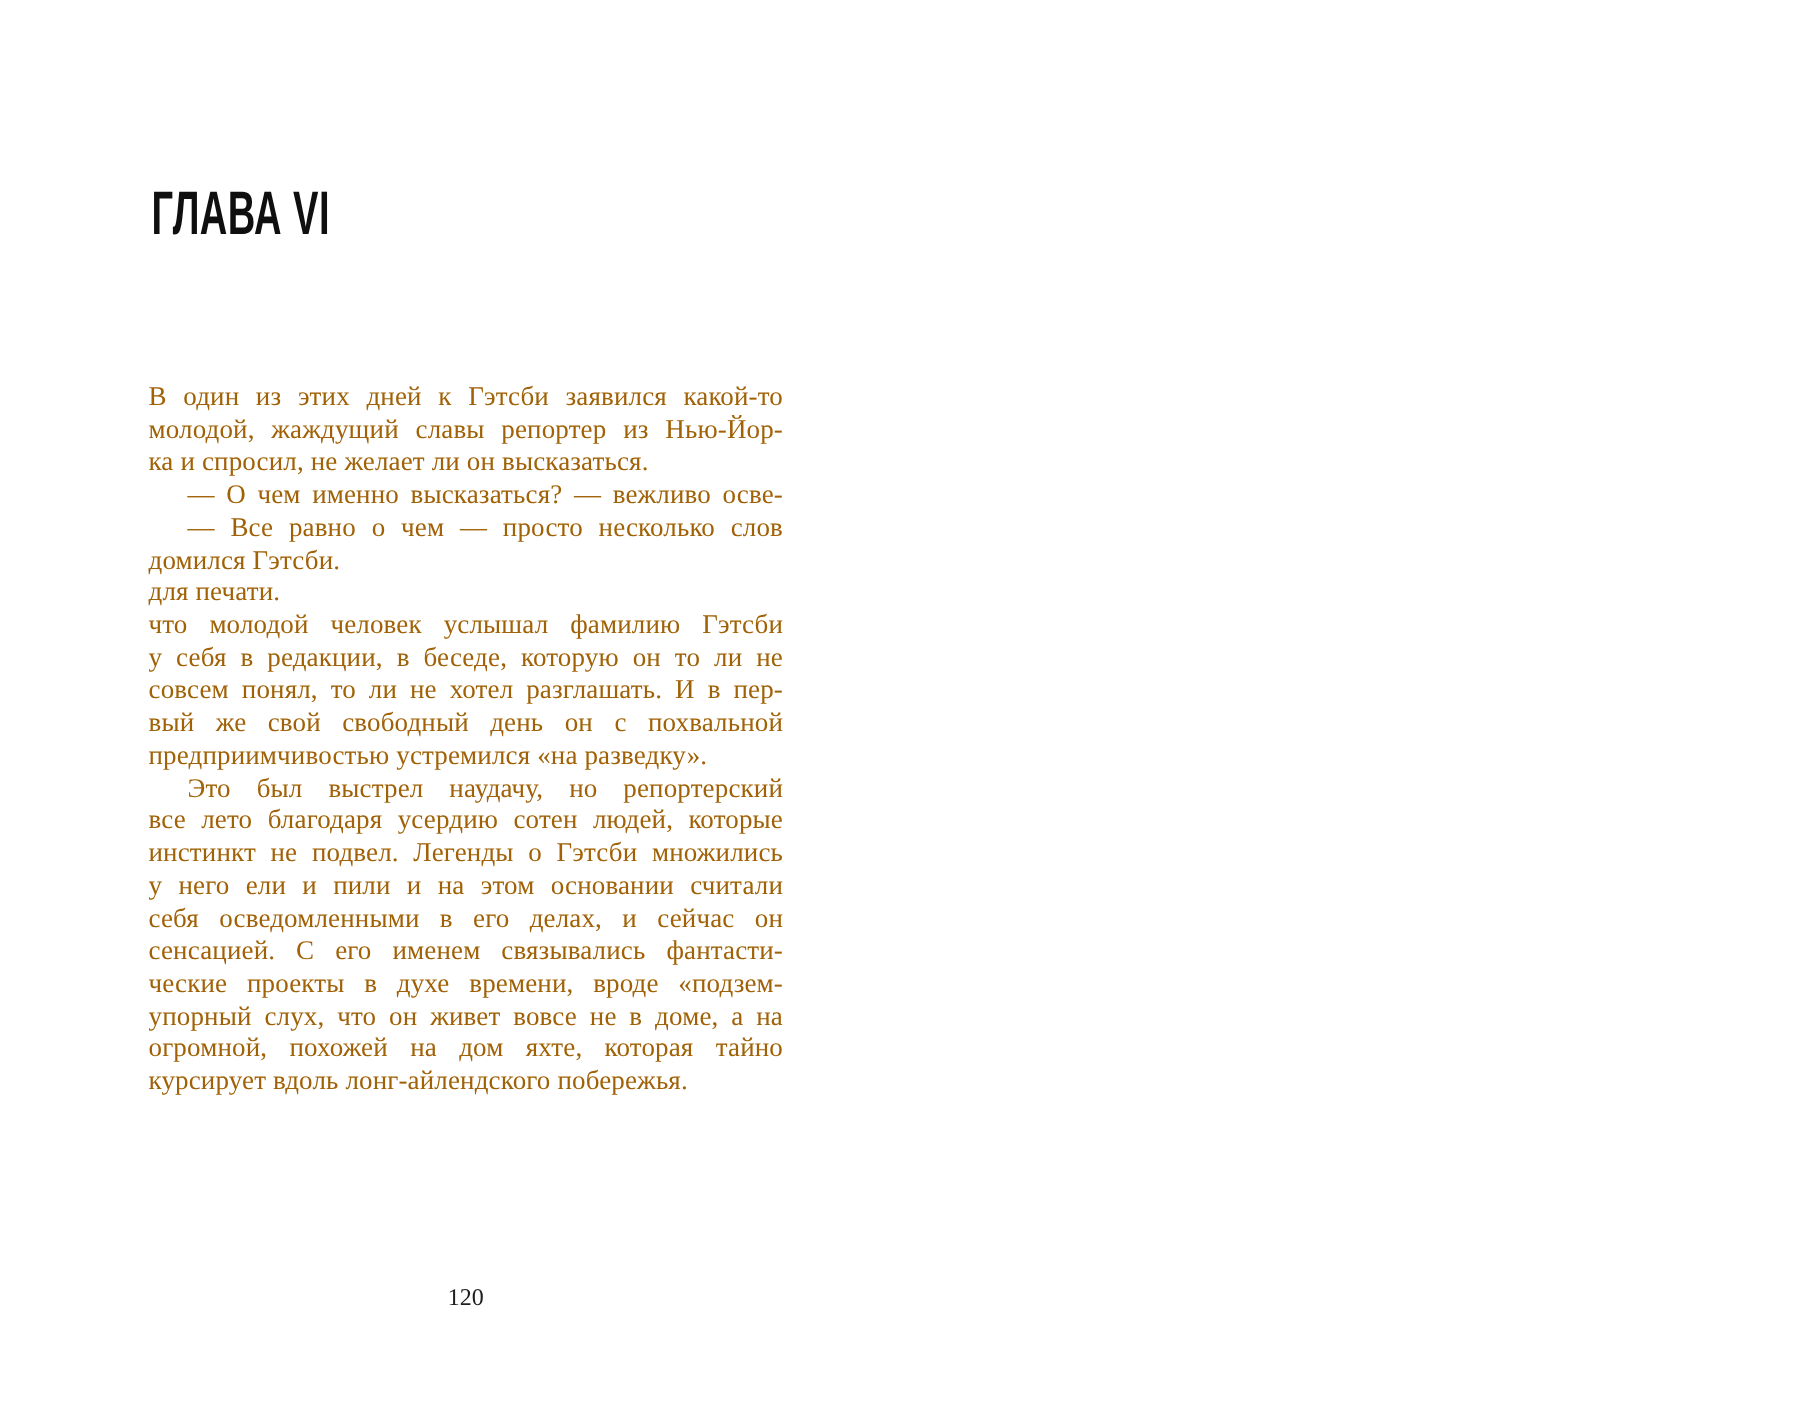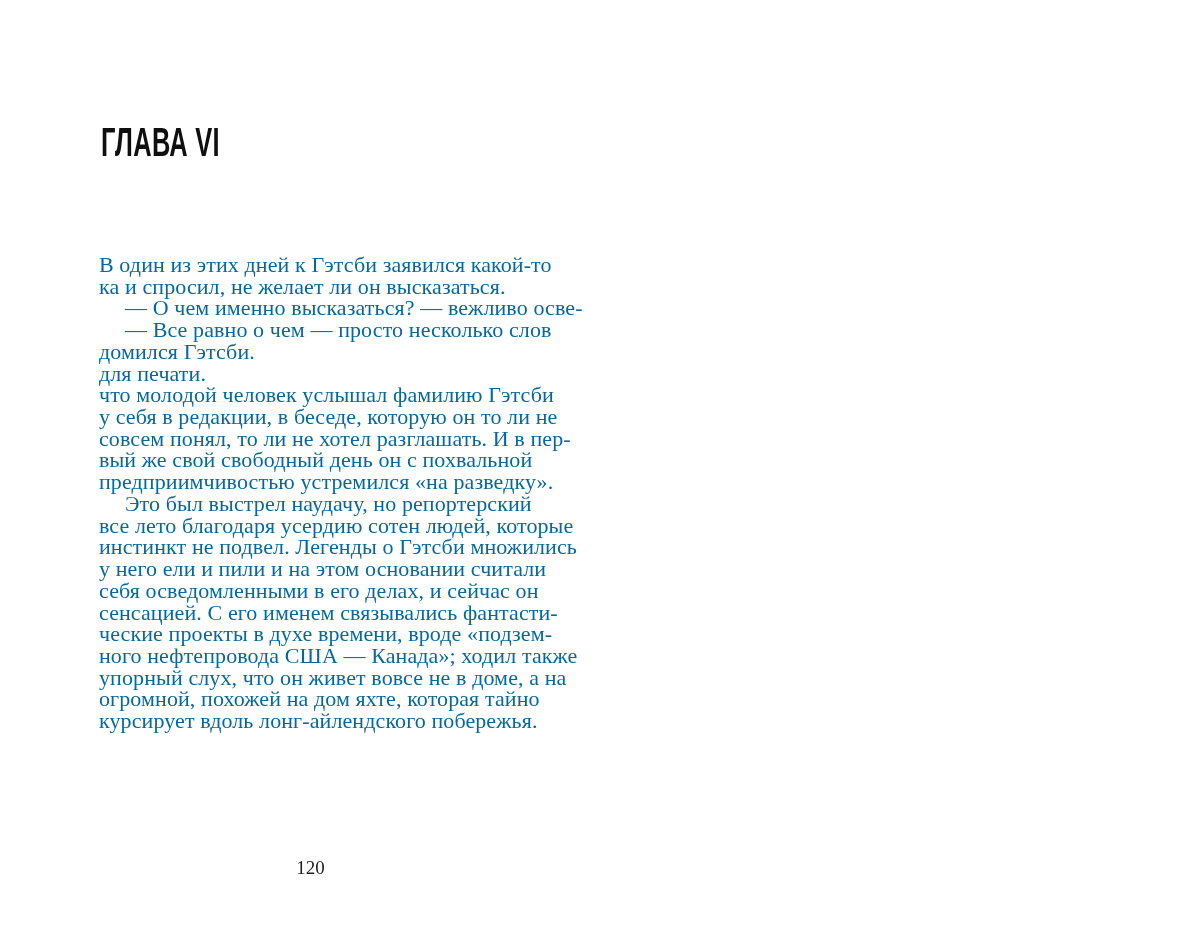--- a/index.html
+++ b/index.html
@@ -26,69 +26,69 @@
     font-weight: 700;
     font-size: 41px;
     letter-spacing: 0.5px;
     color: #0f0f0f;
     white-space: nowrap;
     transform: scaleX(0.62);
     transform-origin: 0 0;
   }
   .textblock {
     position: absolute;
-    color: #0369a1;
-    font-size: 22px;
+    color: #a16207;
+    font-size: 18px;
     line-height: 21.72px;
     letter-spacing: 0.1px;
   }
   #left-lines  { left: 99px;  top: 254px; width: 423px; }
   .ln {
     text-align: justify;
     text-align-last: justify;
     white-space: nowrap;
   }
   .ln.last { text-align-last: left; }
   .ln.ind  { text-indent: 26px; }
   .folio {
     position: absolute;
     top: 857px;
-    font-size: 19px;
+    font-size: 16px;
     color: #1e1e1e;
     text-align: center;
   }
   #folio-left  { left: 99px;  width: 423px; }
 </style>
 </head>
 <body>
 
 <div class="spread">
 
   <section class="page page-left">
     <h1 class="chapter">ГЛАВА VI</h1>
     <div class="textblock" id="left-lines">
         <div class="ln">В один из этих дней к Гэтсби заявился какой-то</div>
+        <div class="ln">молодой, жаждущий славы репортер из Нью-Йор-</div>
         <div class="ln last">ка и спросил, не желает ли он высказаться.</div>
         <div class="ln ind">— О чем именно высказаться? — вежливо осве-</div>
         <div class="ln ind">— Все равно о чем — просто несколько слов</div>
         <div class="ln last">домился Гэтсби.</div>
         <div class="ln last">для печати.</div>
         <div class="ln">что молодой человек услышал фамилию Гэтсби</div>
         <div class="ln">у себя в редакции, в беседе, которую он то ли не</div>
         <div class="ln">совсем понял, то ли не хотел разглашать. И в пер-</div>
         <div class="ln">вый же свой свободный день он с похвальной</div>
         <div class="ln last">предприимчивостью устремился «на разведку».</div>
         <div class="ln ind">Это был выстрел наудачу, но репортерский</div>
         <div class="ln">все лето благодаря усердию сотен людей, которые</div>
         <div class="ln">инстинкт не подвел. Легенды о Гэтсби множились</div>
         <div class="ln">у него ели и пили и на этом основании считали</div>
         <div class="ln">себя осведомленными в его делах, и сейчас он</div>
         <div class="ln">сенсацией. С его именем связывались фантасти-</div>
         <div class="ln">ческие проекты в духе времени, вроде «подзем-</div>
-        <div class="ln">ного нефтепровода США — Канада»; ходил также</div>
         <div class="ln">упорный слух, что он живет вовсе не в доме, а на</div>
         <div class="ln">огромной, похожей на дом яхте, которая тайно</div>
         <div class="ln last">курсирует вдоль лонг-айлендского побережья.</div>
       </div>
     <div class="folio" id="folio-left">120</div>
   </section>
 
   <section class="page page-right">
     
     

